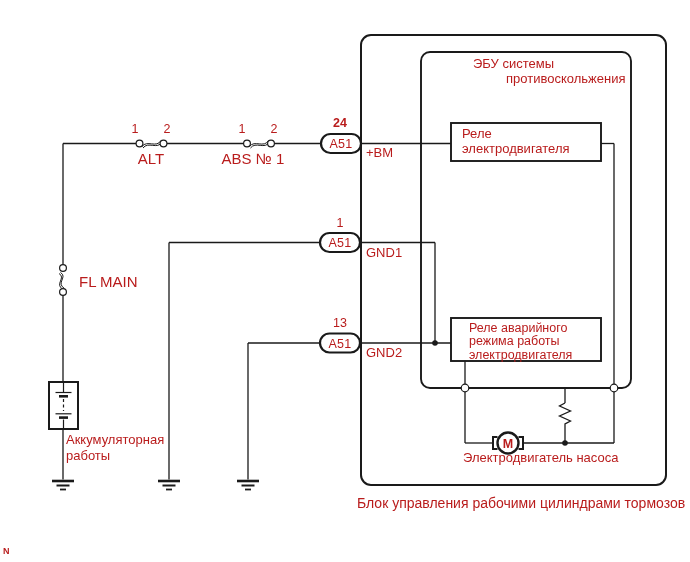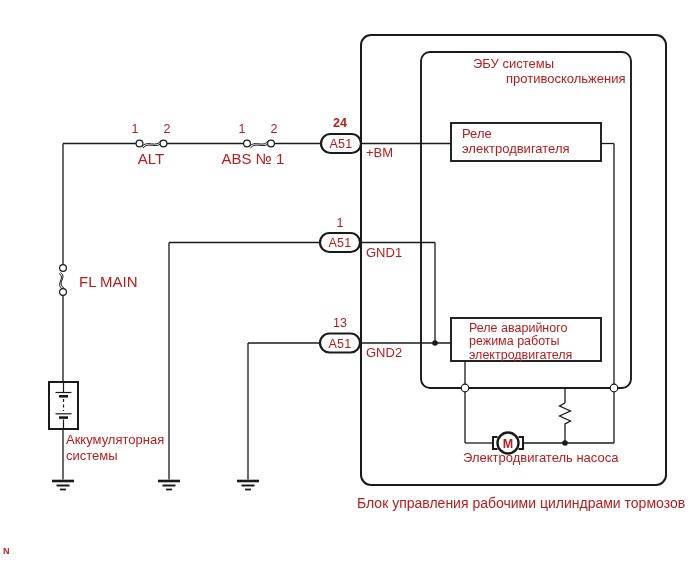--- a/index.html
+++ b/index.html
@@ -164,16 +164,16 @@
   <div class="lbl box-text-sm" style="left:469px;top:320.5px;">Реле аварийного</div>
   <div class="lbl box-text-sm" style="left:469px;top:334px;">режима работы</div>
   <div class="lbl box-text-sm" style="left:469px;top:347.5px;">электродвигателя</div>
 
   <div class="lbl motor-m" style="left:508px;top:443.5px;">M</div>
   <div class="lbl box-text" style="left:463px;top:451px;">Электродвигатель насоса</div>
 
   <div class="lbl caption" style="left:357px;top:495px;">Блок управления рабочими цилиндрами тормозов</div>
 
   <div class="lbl box-text" style="left:66px;top:433px;">Аккумуляторная</div>
-  <div class="lbl box-text" style="left:66px;top:449px;">системы</div>
+  <div class="lbl box-text" style="left:66px;top:449px;">работы</div>
 
   <div class="lbl marker" style="left:3px;top:546px;">N</div>
 </div>
 
 </body></html>

